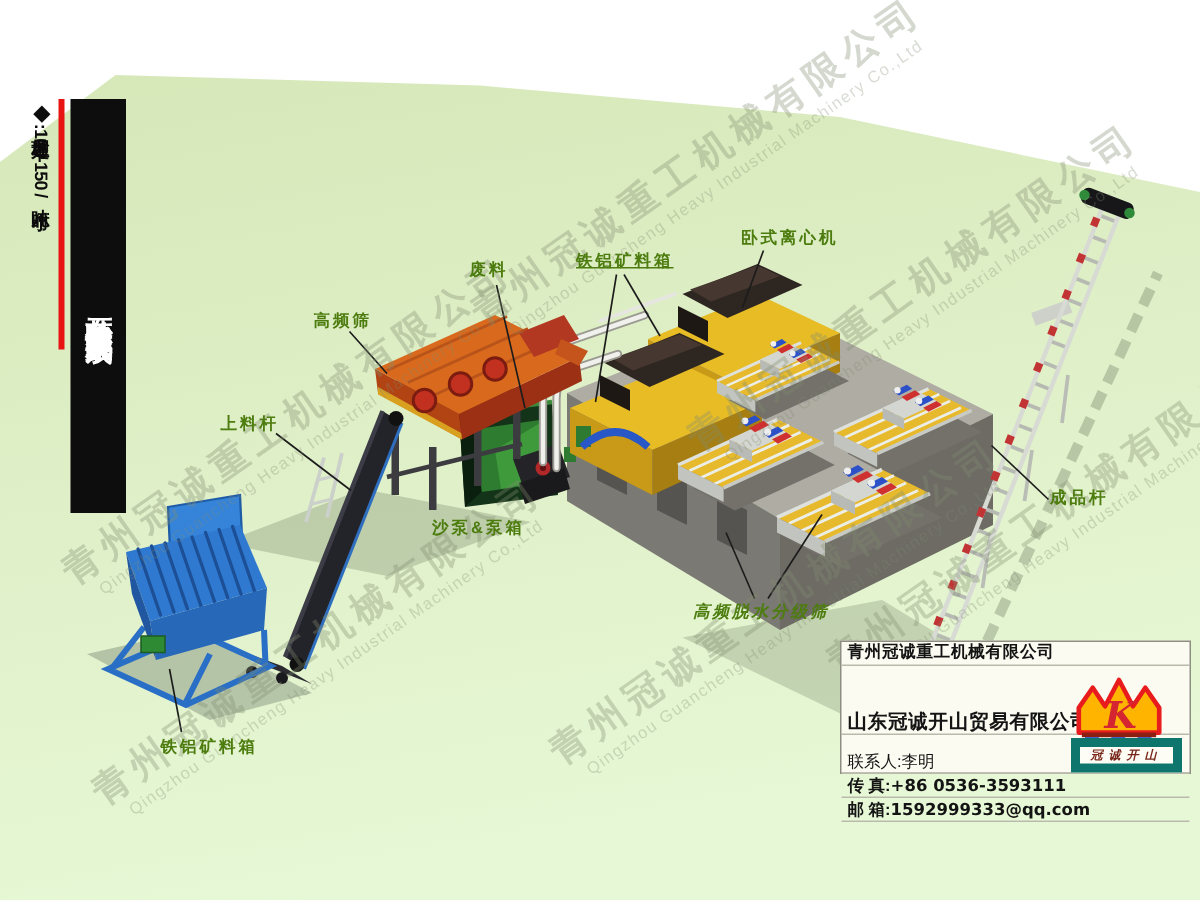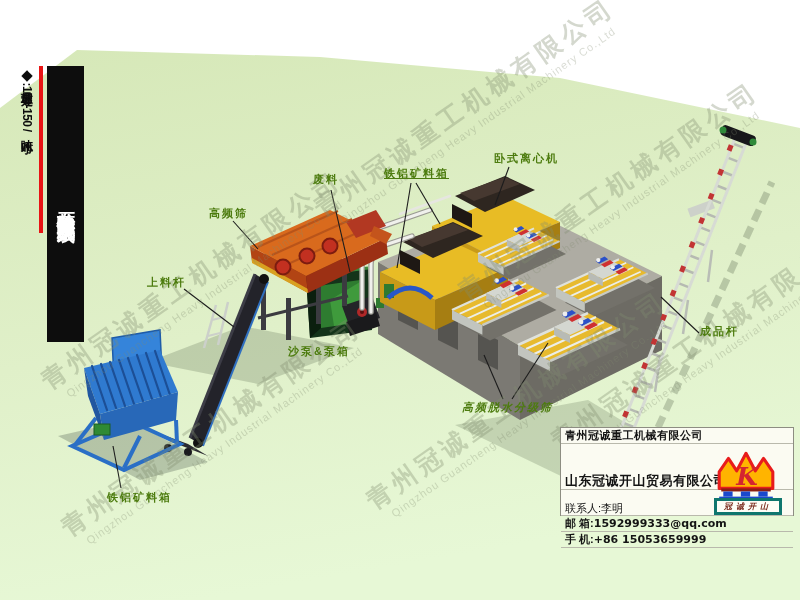--- a/index.html
+++ b/index.html
@@ -33,21 +33,21 @@
              background:#fbfbf2;border:1px solid #8d8d82;box-sizing:border-box;color:#141414;}
   .ic-row{border-bottom:1px solid #b9b9ac;padding:1px 0 0 4px;white-space:nowrap;overflow:hidden;}
   .ic-r1{font-size:11px;font-weight:700;height:14px;line-height:13px;letter-spacing:0.5px;}
   .ic-r2{font-size:13px;font-weight:700;height:16px;line-height:15px;letter-spacing:0.5px;margin-top:28px;}
   .ic-r3{font-size:11px;font-weight:400;height:13px;line-height:12px;margin-top:11px;}
   .ic-contact{font-size:11px;font-weight:700;height:14px;line-height:13px;}
   .ic-contact:last-child{border-bottom:none;height:16px;}
   .ic-val{font-family:"DejaVu Sans","Liberation Sans",sans-serif;}
   .logo{position:absolute;right:14px;top:21px;width:66px;height:66px;z-index:7;}
   .logo-box{position:absolute;left:1px;bottom:0;width:62px;height:11px;background:#fdfdf6;
-            border:3px solid #0f766e;font-size:8px;letter-spacing:4px;color:#78281a;
+            border:6px solid #0f766e;font-size:8px;letter-spacing:4px;color:#78281a;
             text-align:center;line-height:11px;font-style:italic;font-weight:700;}
 </style>
 </head>
 <body>
 
 <div class="stage">
 
   <svg class="scene" width="800" height="600" viewBox="0 0 800 600">
     <defs>
       <linearGradient id="gGround" x1="0" y1="0" x2="0.25" y2="1">
@@ -318,22 +318,22 @@
   <div class="cap-note">
     <span class="cap-diamond">◆</span><span class="cap-text">处理量:100-150 吨/小时</span>
   </div>
   <div class="red-rule" style="background:#e81414;"></div>
   <div class="title-banner" style="background:#0d0d0d;">石英砂除铁除铝洗沙脱水生产线</div>
 
   <div class="info-card">
     <div class="ic-row ic-r1">青州冠诚重工机械有限公司</div>
     <div class="ic-row ic-r2">山东冠诚开山贸易有限公司</div>
     <div class="ic-row ic-r3">联系人:李明</div>
+    <div class="ic-row ic-contact"><span>传  真:</span><span class="ic-val">+86 0536-3593111</span></div>
     <div class="ic-row ic-contact"><span>邮  箱:</span><span class="ic-val">1592999333@qq.com</span></div>
-    <div class="ic-row ic-contact"><span>手  机:</span><span class="ic-val">+86 15053659999</span></div>
 
     <div class="logo">
       <svg width="66" height="54" viewBox="0 0 64 52">
         <polygon points="6,38 6,22 15,9 23,21 32,4 41,21 49,9 58,22 58,38" fill="#ffb400" stroke="#e81c1c" stroke-width="3" stroke-linejoin="round"></polygon>
         <text x="33" y="35" text-anchor="middle" font-size="24" font-weight="bold" font-style="italic" fill="#d42530" font-family="'DejaVu Serif','Liberation Serif',serif">K</text>
         <rect x="8" y="38" width="48" height="3" fill="#8c1f12"></rect>
         <rect x="10" y="41" width="9" height="5" fill="#1a48cc"></rect>
         <rect x="27" y="41" width="9" height="5" fill="#1a48cc"></rect>
         <rect x="44" y="41" width="9" height="5" fill="#1a48cc"></rect>
         <rect x="6" y="46" width="52" height="5" fill="#1a48cc"></rect>

